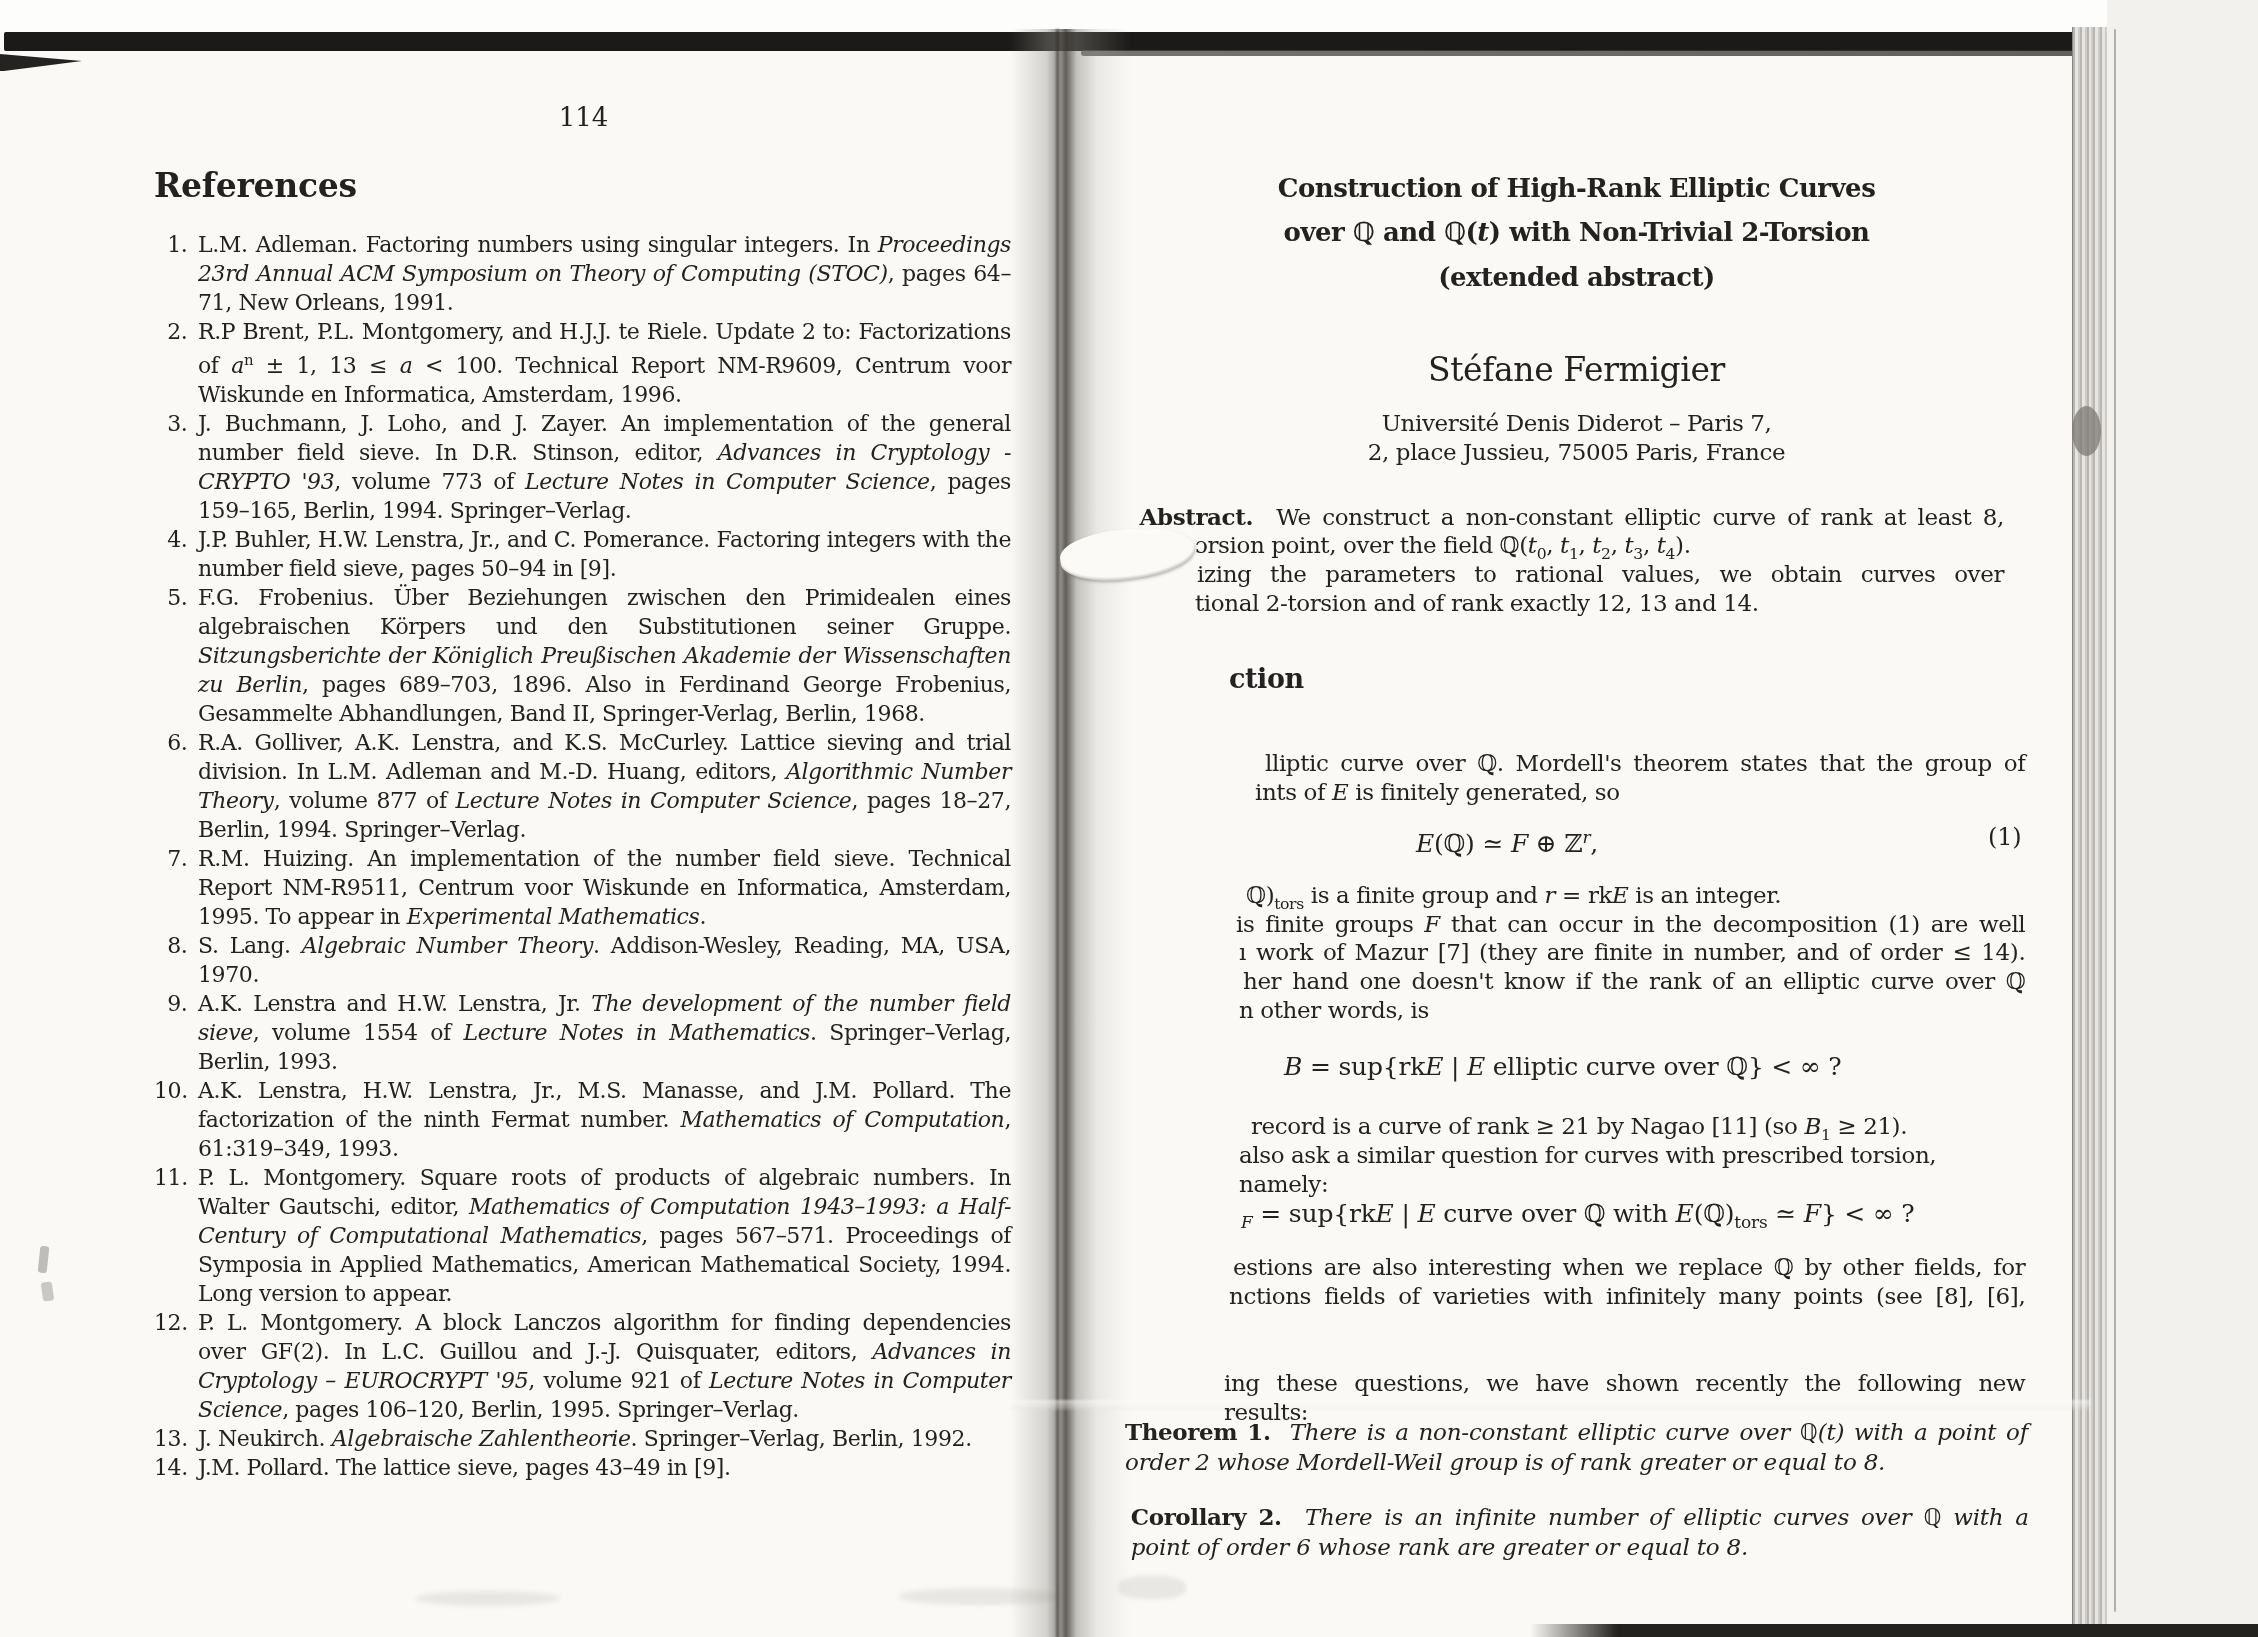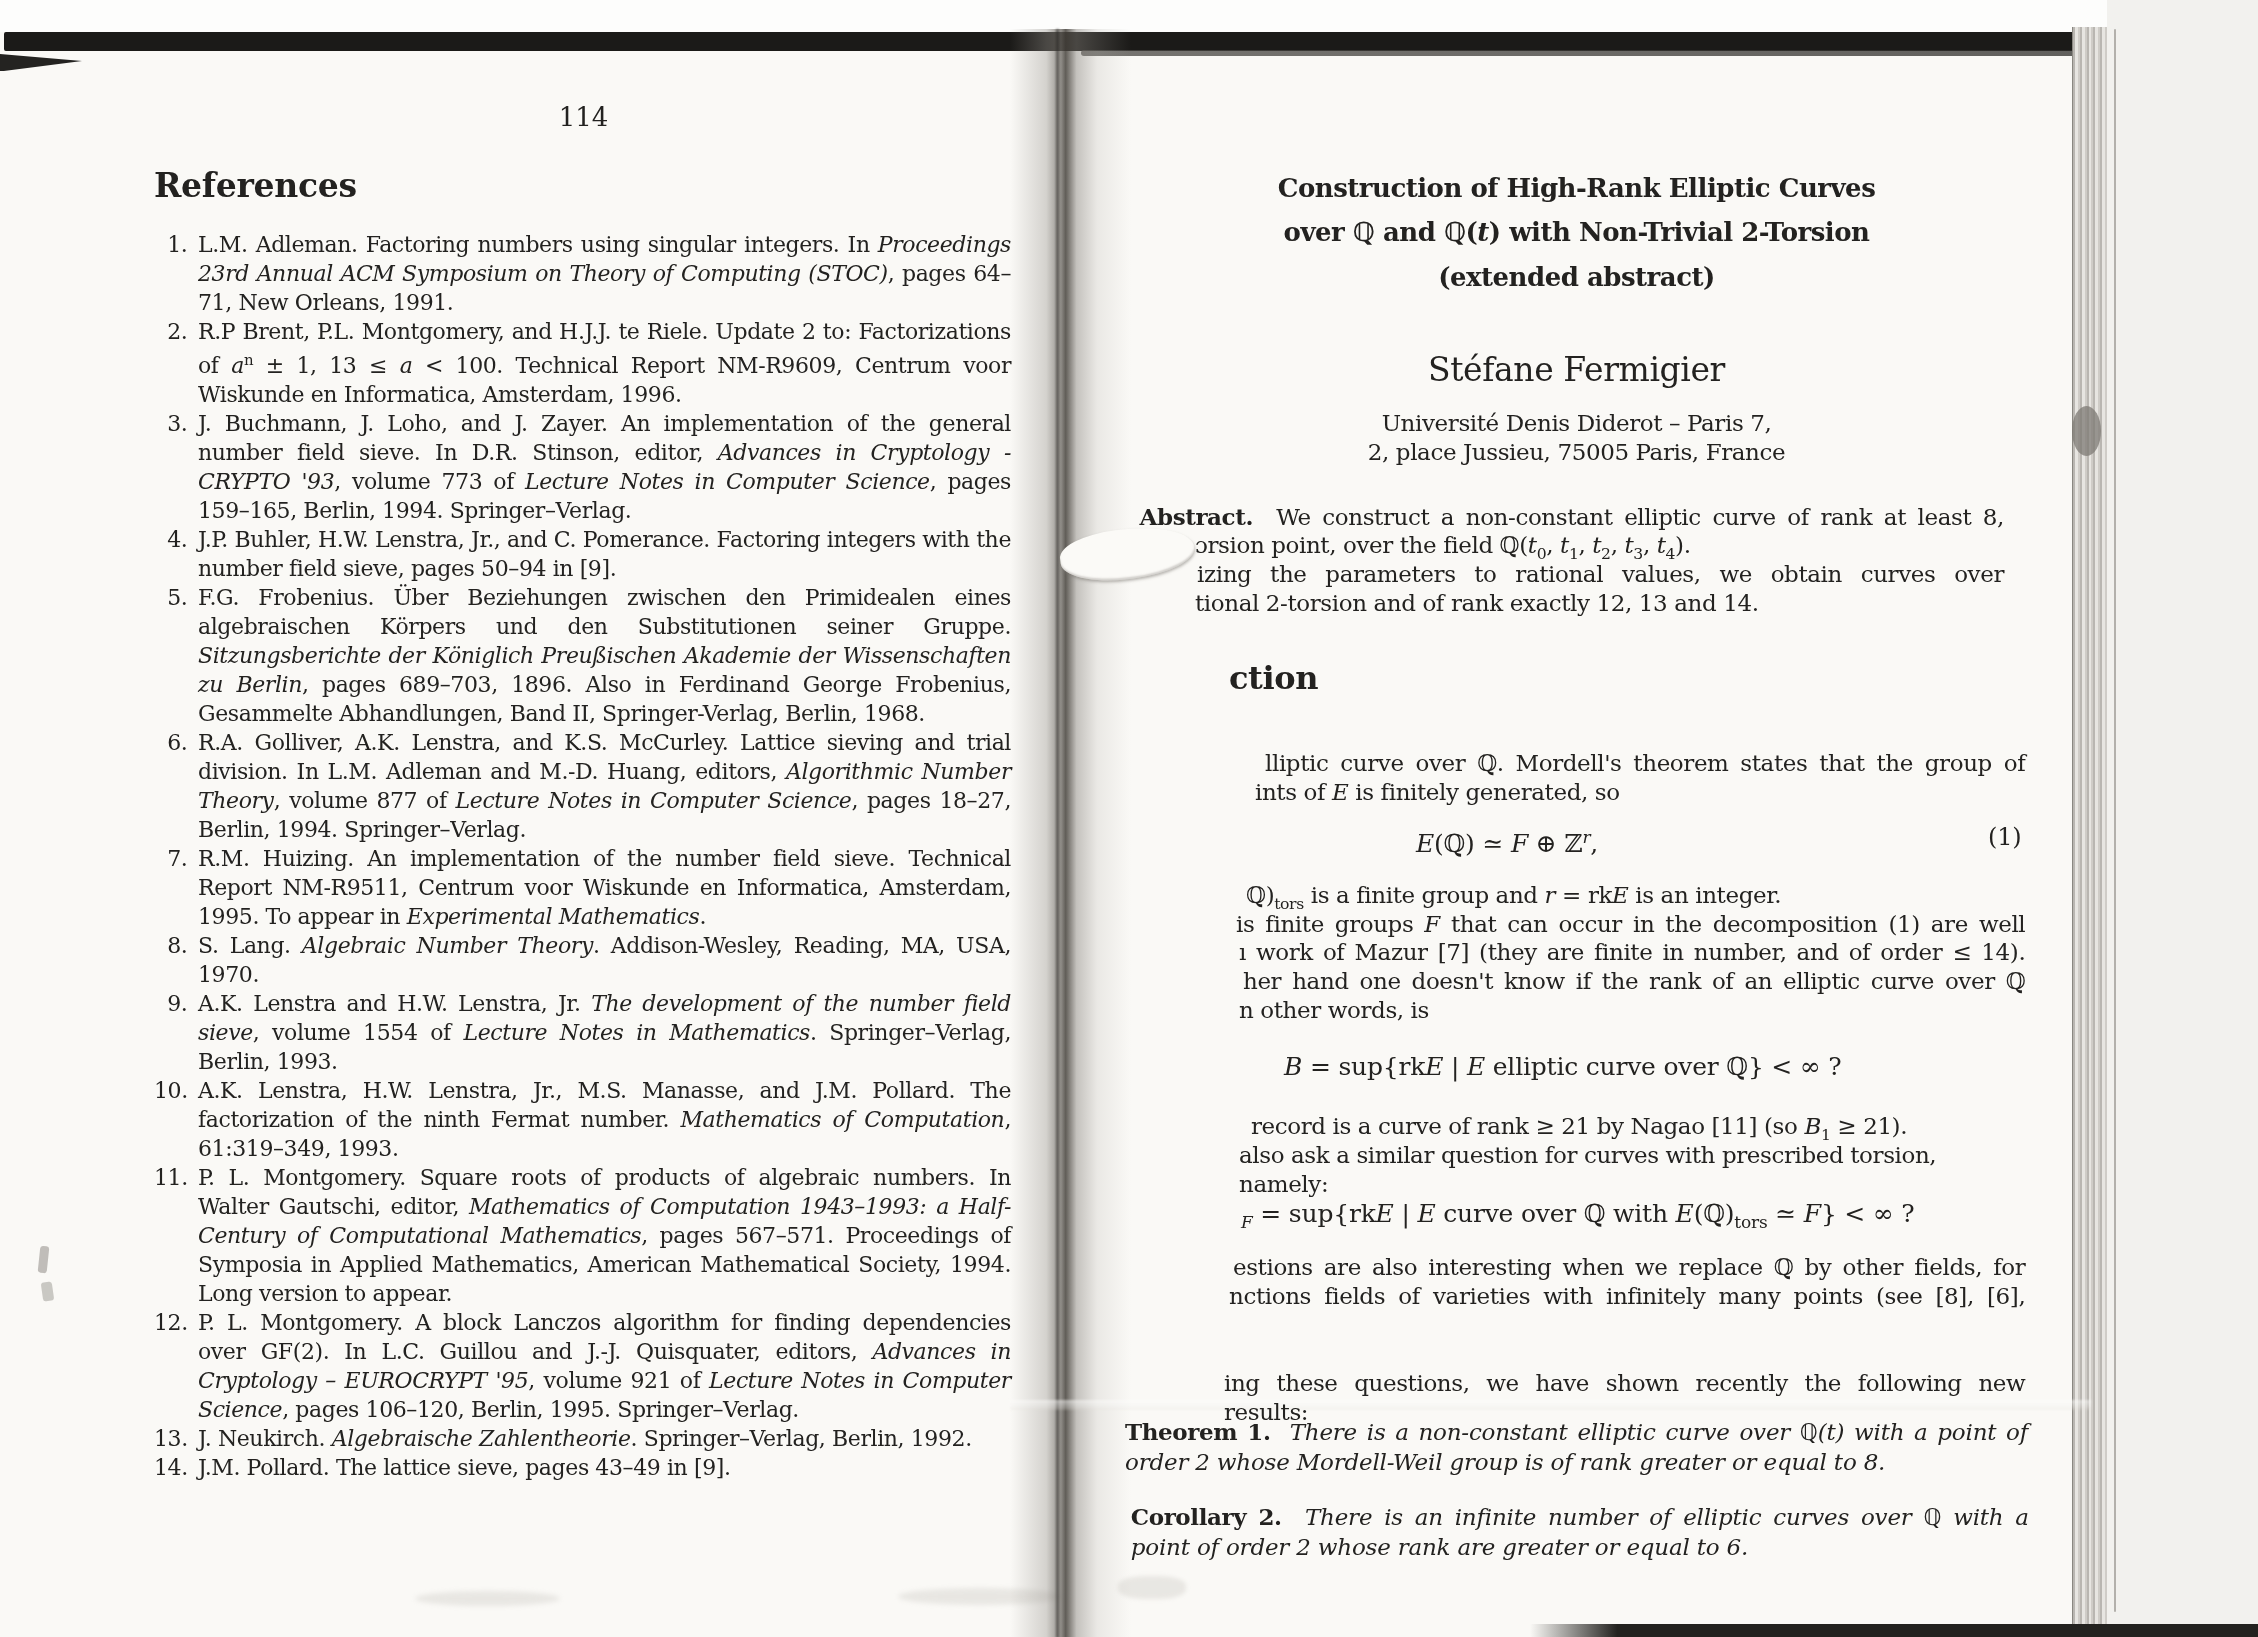--- a/index.html
+++ b/index.html
@@ -43,21 +43,21 @@
   
   .right-page { left:1125px; top:0; width:908px; height:1638px; z-index:4; font-size:23px; line-height:29px; letter-spacing:-0.4px; }
   .right-page .abs { position:absolute; }
   .tl { left:0; width:903px; text-align:center; font-size:26px; line-height:44px; font-weight:bold; letter-spacing:-0.5px; }
   .t1 { top:166px; } .t2 { top:210px; } .t3 { top:255px; }
   .author { top:355px; left:0; width:903px; text-align:center; font-size:33px; }
   .affil { left:0; width:903px; text-align:center; font-size:23px; line-height:29px; }
   .af1 { top:409px; } .af2 { top:438px; }
   .abs-line { right:29px; font-size:23px; line-height:29px; }
   .al1 { top:502px; left:14.5px; } .al2 { top:531px; left:70px; } .al3 { top:560px; left:72px; } .al4 { top:589px; left:70px; }
-  .sec-heading { top:664px; left:104px; font-size:32px; font-weight:bold; }
+  .sec-heading { top:664px; left:104px; font-size:27px; font-weight:bold; }
   .bl { right:7.7px; }
   .jl { text-align:justify; text-align-last:justify; }
   .b0 { top:749px; left:140px; } .b1 { top:778px; left:130px; }
   .b2 { top:881px; left:121px; } .b3 { top:910px; left:111px; }
   .b4 { top:938px; left:114px; } .b5 { top:967px; left:118px; }
   .b6 { top:996px; left:114px; }
   .b7 { top:1112px; left:126px; } .b8 { top:1141px; left:114px; }
   .b9 { top:1253px; left:108px; } .b10 { top:1282px; left:104px; }
   .b11 { top:1369px; left:99px; }
   .eq { font-size:25px; letter-spacing:-0.2px; }
@@ -185,17 +185,17 @@
     <div class="abs bl b6">n other words, is</div>
     <div class="abs eq eq2"><i>B</i> = sup{rk<i>E</i> | <i>E</i> elliptic curve over ℚ} &lt; ∞ ?</div>
     <div class="abs bl b7">record is a curve of rank ≥ 21 by Nagao [11] (so <i>B</i><sub>1</sub> ≥ 21).</div>
     <div class="abs bl b8">also ask a similar question for curves with prescribed torsion, namely:</div>
     <div class="abs eq eq3"><sub><i>F</i></sub> = sup{rk<i>E</i> | <i>E</i> curve over ℚ with <i>E</i>(ℚ)<sub>tors</sub> ≃ <i>F</i>} &lt; ∞ ?</div>
     <div class="abs bl b9 jl">estions are also interesting when we replace ℚ by other fields, for</div>
     <div class="abs bl b10 jl">nctions fields of varieties with infinitely many points (see [8], [6],</div>
     <div class="abs bl b11 jl">ing these questions, we have shown recently the following new results:</div>
 
     <div class="abs thm"><span class="lead">Theorem 1.</span>&nbsp; <i>There is a non-constant elliptic curve over ℚ(t) with a point of order 2 whose Mordell-Weil group is of rank greater or equal to 8.</i></div>
-    <div class="abs cor"><span class="lead">Corollary 2.</span>&nbsp; <i>There is an infinite number of elliptic curves over ℚ with a point of order 2 whose rank are greater or equal to 6.</i></div>
+    <div class="abs cor"><span class="lead">Corollary 2.</span>&nbsp; <i>There is an infinite number of elliptic curves over ℚ with a point of order 6 whose rank are greater or equal to 8.</i></div>
   </div>
 
 </div>
 
 
 </body></html>

